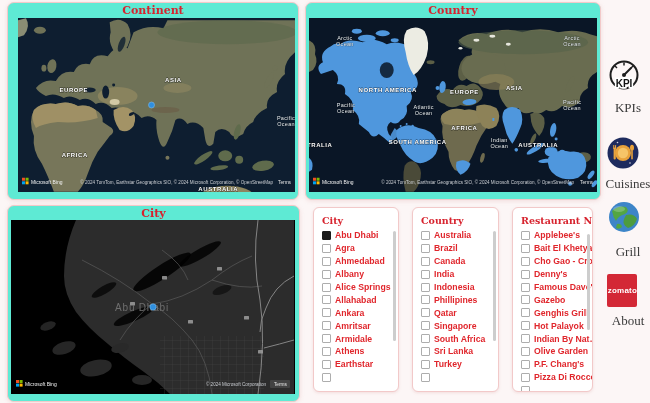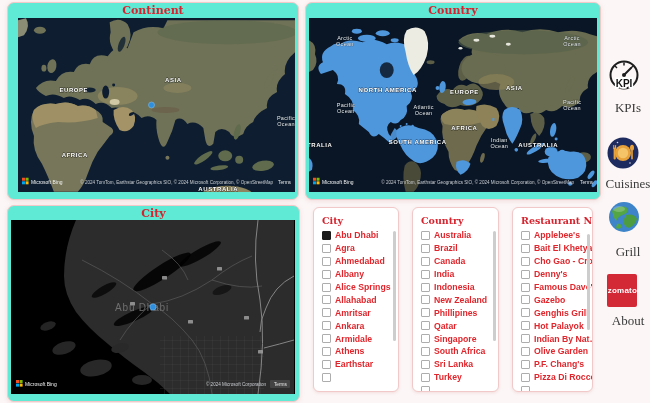--- a/index.html
+++ b/index.html
@@ -301,25 +301,25 @@
       <div class="slicer-row">
         <span class="cb"></span>
         <span class="slicer-label">Alice Springs</span>
       </div>
       <div class="slicer-row">
         <span class="cb"></span>
         <span class="slicer-label">Allahabad</span>
       </div>
       <div class="slicer-row">
         <span class="cb"></span>
+        <span class="slicer-label">Ankara</span>
+      </div>
+      <div class="slicer-row">
+        <span class="cb"></span>
         <span class="slicer-label">Amritsar</span>
-      </div>
-      <div class="slicer-row">
-        <span class="cb"></span>
-        <span class="slicer-label">Ankara</span>
       </div>
       <div class="slicer-row">
         <span class="cb"></span>
         <span class="slicer-label">Armidale</span>
       </div>
       <div class="slicer-row">
         <span class="cb"></span>
         <span class="slicer-label">Athens</span>
       </div>
       <div class="slicer-row">
@@ -350,24 +350,20 @@
         <span class="cb"></span>
         <span class="slicer-label">Canada</span>
       </div>
       <div class="slicer-row">
         <span class="cb"></span>
         <span class="slicer-label">India</span>
       </div>
       <div class="slicer-row">
         <span class="cb"></span>
         <span class="slicer-label">Indonesia</span>
-      </div>
-      <div class="slicer-row">
-        <span class="cb"></span>
-        <span class="slicer-label">New Zealand</span>
       </div>
       <div class="slicer-row">
         <span class="cb"></span>
         <span class="slicer-label">Phillipines</span>
       </div>
       <div class="slicer-row">
         <span class="cb"></span>
         <span class="slicer-label">Qatar</span>
       </div>
       <div class="slicer-row">

